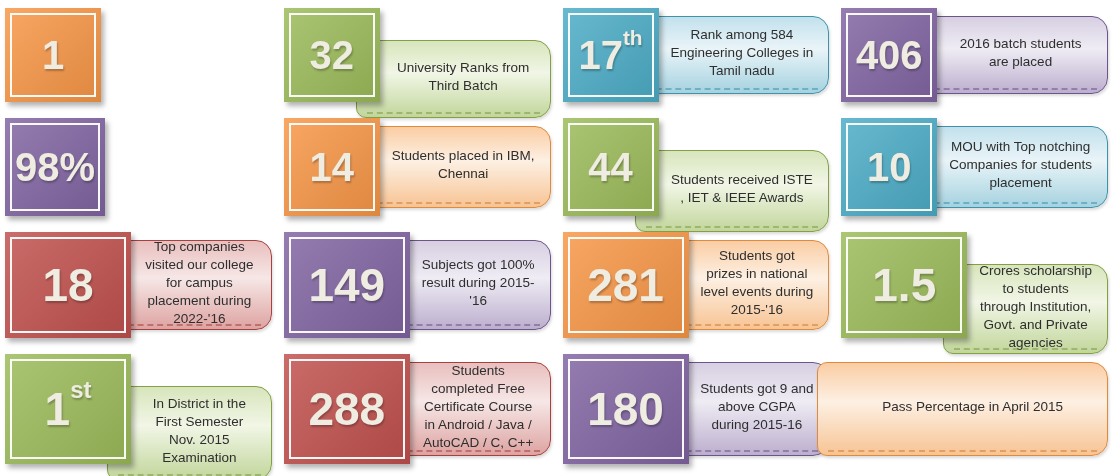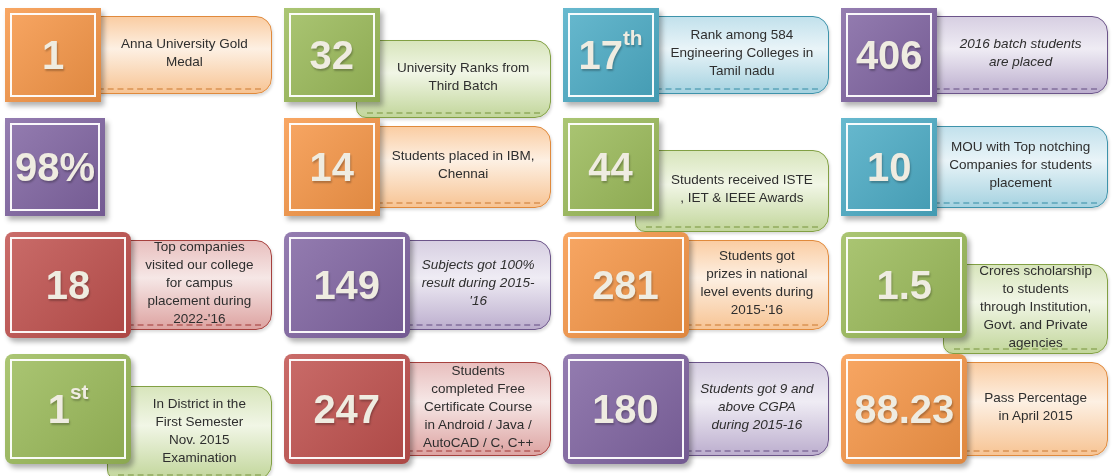--- a/index.html
+++ b/index.html
@@ -34,21 +34,21 @@
     pointer-events: none;
   }
   .numwrap {
     color: #EFECE1; font-weight: bold; line-height: 1;
     text-shadow: 1px 2px 2px rgba(0,0,0,0.25);
     display: flex; align-items: flex-start;
   }
   .sfx { font-size: 0.52em; line-height: 1; transform: translateY(-0.35em); font-weight: bold; }
 
   .card:nth-child(-n+8) .numbox { min-width: 96px;  font-size: 40px; }
-  .card:nth-child(n+9)  .numbox { min-width: 126px; font-size: 40px; border-radius: 8px; }
+  .card:nth-child(n+9)  .numbox { min-width: 126px; font-size: 46px; }
 
   
   .pill {
     position: relative; z-index: 1;
     flex: 1 1 auto;
     align-self: center;
     height: calc(100% - 16px);
     margin-left: -24px;
     border-radius: 10px 16px 16px 10px;
     border: 1px solid;
@@ -73,41 +73,38 @@
   .card[data-theme="green"] .numbox { background-color: #9BBB59; }
   .card[data-theme="green"] .pill  { border-color: #82A044; color: #7E9B44;
     background: linear-gradient(180deg, #D8E5BC 0%, #F1F6E6 42%, #C2D69B 100%); margin-top: 48px; }
 
   .card[data-theme="teal"] .numbox { background-color: #4BACC6; }
   .card[data-theme="teal"] .pill  { border-color: #3E93AB; color: #3E93AB;
     background: linear-gradient(180deg, #C2E1EC 0%, #E9F4F8 42%, #A5D2E0 100%); }
 
   .card[data-theme="purple"] .numbox { background-color: #8064A2; }
   .card[data-theme="purple"] .pill  { border-color: #6C558A; color: #6C558A;
-    background: linear-gradient(180deg, #D7CFE2 0%, #EFECF4 42%, #BCAECE 100%); font-style: italic; }
+    background: linear-gradient(180deg, #D7CFE2 0%, #EFECF4 42%, #BCAECE 100%); }
 
   .card[data-theme="red"] .numbox { background-color: #C0504D; }
   .card[data-theme="red"] .pill  { border-color: #A6413E; color: #A6413E;
     background: linear-gradient(180deg, #E8BFBE 0%, #F6E7E6 42%, #DDA3A1 100%); }
 </style>
 </head>
 <body>
 
 <div class="grid">
 
   <div class="card" data-theme="orange">
     <div class="numbox">
       <span class="numwrap">
           <span class="num">1</span>
           <span class="sfx"></span>
         </span>
     </div>
-    <div class="pill">
-      <span class="pill-text">Anna University Gold Medal</span>
-    </div>
   </div>
 
   <div class="card" data-theme="green">
     <div class="numbox">
       <span class="numwrap">
           <span class="num">32</span>
           <span class="sfx"></span>
         </span>
     </div>
     <div class="pill">
@@ -240,21 +237,21 @@
         </span>
     </div>
     <div class="pill">
       <span class="pill-text">In District in the First Semester Nov. 2015 Examination</span>
     </div>
   </div>
 
   <div class="card" data-theme="red">
     <div class="numbox">
       <span class="numwrap">
-          <span class="num">247</span>
+          <span class="num">288</span>
           <span class="sfx"></span>
         </span>
     </div>
     <div class="pill">
       <span class="pill-text">Students completed Free Certificate Course in Android / Java / AutoCAD / C, C++</span>
     </div>
   </div>
 
   <div class="card" data-theme="purple">
     <div class="numbox">
@@ -262,24 +259,18 @@
           <span class="num">180</span>
           <span class="sfx"></span>
         </span>
     </div>
     <div class="pill">
       <span class="pill-text">Students got 9 and above CGPA  during 2015-16</span>
     </div>
   </div>
 
   <div class="card" data-theme="orange">
-    <div class="numbox">
-      <span class="numwrap">
-          <span class="num">88.23</span>
-          <span class="sfx"></span>
-        </span>
-    </div>
     <div class="pill">
       <span class="pill-text">Pass Percentage in April 2015</span>
     </div>
   </div>
 
 </div>
 
 </body></html>

